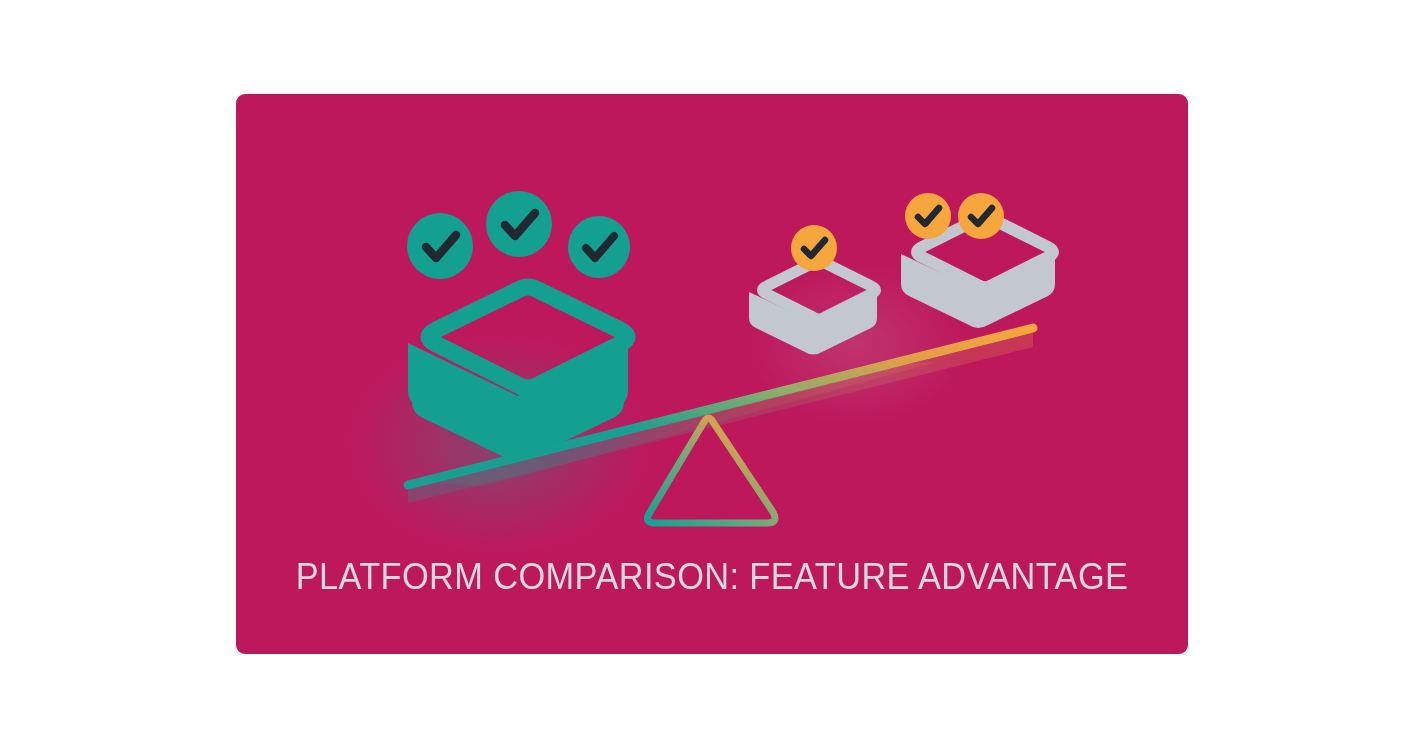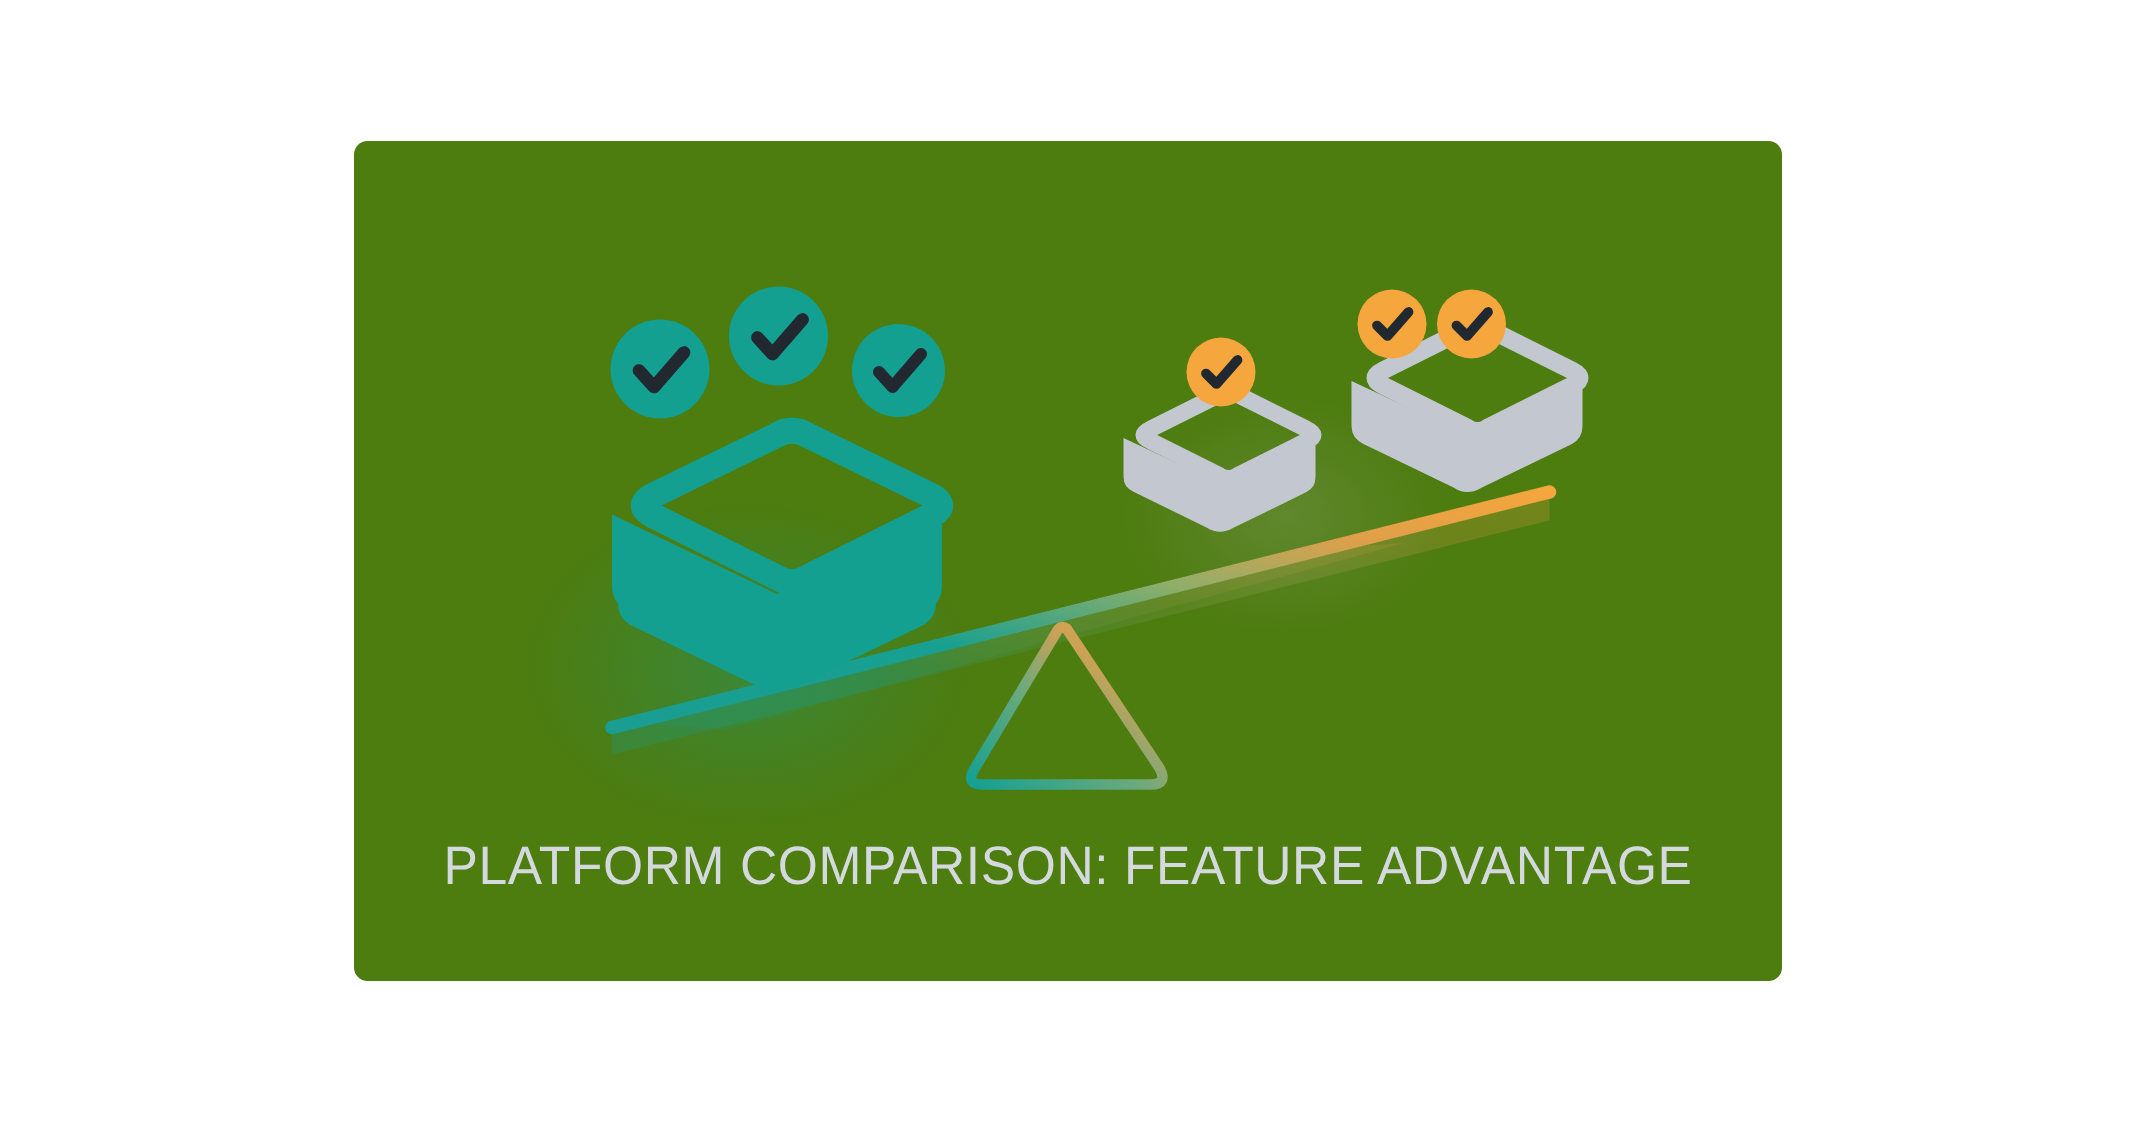--- a/index.html
+++ b/index.html
@@ -19,21 +19,21 @@
     background: #ffffff;
   }
 
   
   #card {
     position: absolute;
     left: 236px;
     top: 94px;
     width: 952px;
     height: 560px;
-    background: #4d7c0f;
+    background: #be185d;
     border-radius: 9px;
     overflow: hidden;
   }
 
   
   #illustration {
     position: absolute;
     left: 0;
     top: 0;
     width: 952px;

